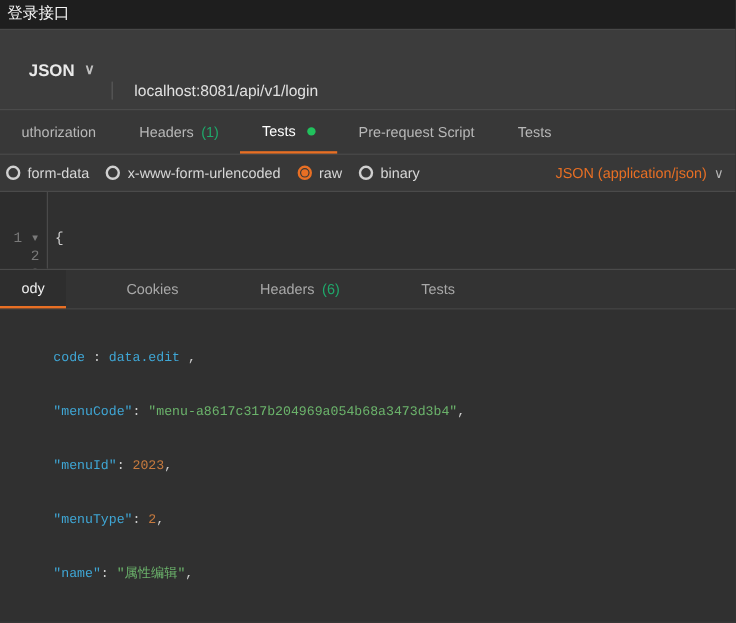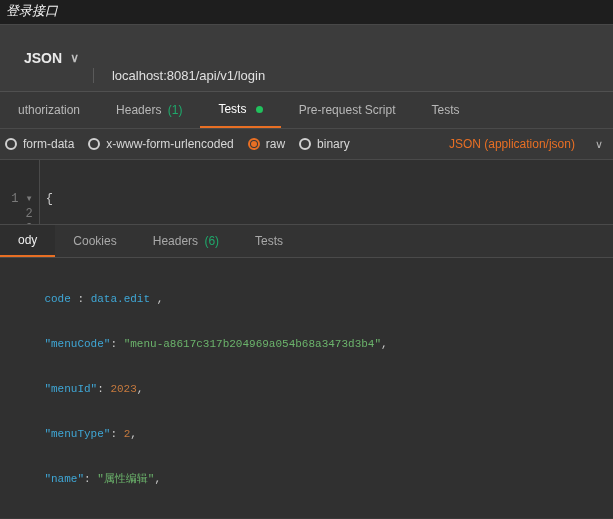--- a/index.html
+++ b/index.html
@@ -12,21 +12,20 @@
     font-size: 12px;
   }
 
   
   .title-bar {
     background: #1e1e1e;
     color: #f5f5f5;
     padding: 2px 6px 4px 6px;
     font-size: 13px;
     border-bottom: 1px solid #484848;
-    font-style: italic;
   }
 
   
   .req-row {
     display: flex;
     align-items: center;
     padding: 8px 0;
     background: #3c3c3c;
     border-bottom: 1px solid #505050;
   }
@@ -105,21 +104,21 @@
   }
   .radio-circle.sel { border-color: #e86f24; }
   .radio-circle.sel::after {
     content: ""; width: 6px; height: 6px; border-radius: 50%;
     background: #e86f24;
   }
   .raw-type {
     margin-left: auto;
     color: #e86f24;
     font-size: 12px;
-    display: flex; align-items: center; gap: 20px;
+    display: flex; align-items: center; gap: 6px;
     cursor: pointer;
   }
   .raw-type .chev { color: #b6b6b6; font-size: 11px; }
 
   
   .editor {
     font-family: Consolas, "Courier New", monospace;
     font-size: 12px;
     line-height: 15px;
     white-space: pre;
@@ -150,20 +149,21 @@
   .t-key    { color: #3fa7d6; }
   .t-str    { color: #6bb36b; }
   .t-num    { color: #c77a3e; }
 
   
   .resp-tabs {
     display: flex;
     align-items: center;
     background: #333333;
     border-bottom: 1px solid #4a4a4a;
+    gap: 32px;
   }
   .resp-tab {
     padding: 8px 18px;
     font-size: 12px;
     color: #a9a9a9;
     cursor: pointer;
   }
   .resp-tab.active {
     color: #efefef;
     background: #2e2e2e;

